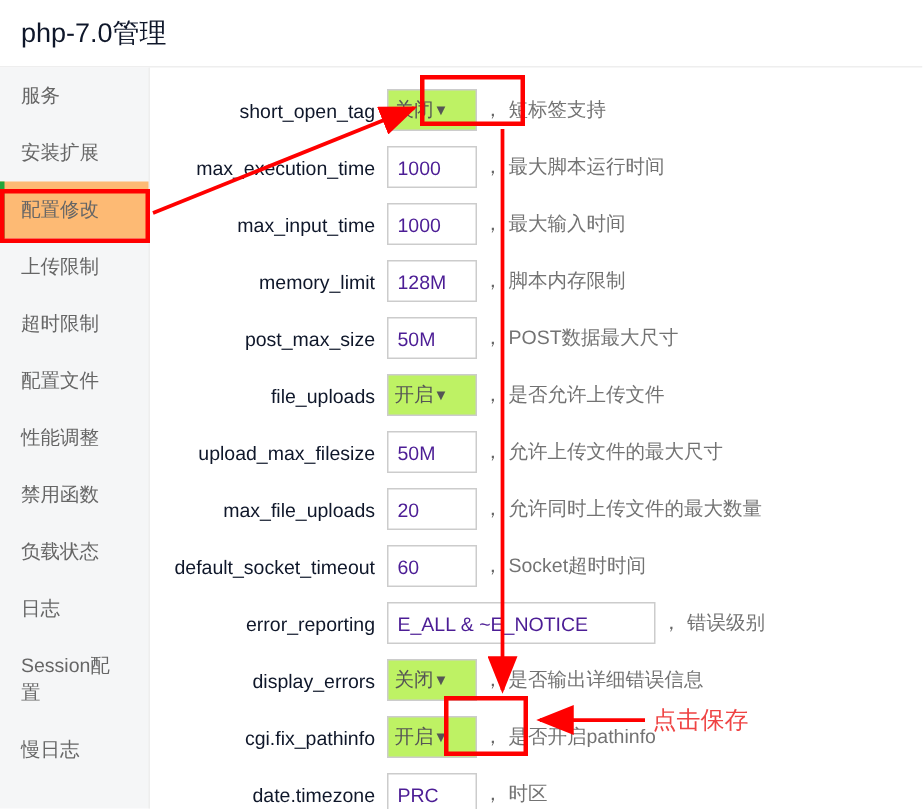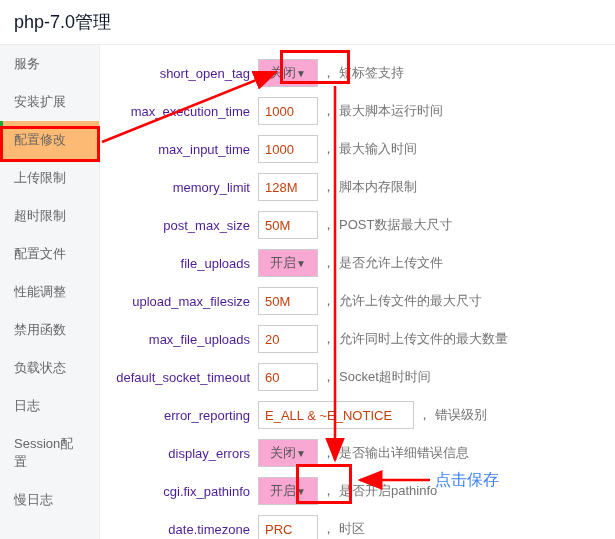--- a/index.html
+++ b/index.html
@@ -5,31 +5,31 @@
     *{margin:0;padding:0;box-sizing:border-box}
     body{font-family:"Microsoft YaHei",Arial,sans-serif;font-size:13px;color:#555;background:#fff;width:615px;height:539px;overflow:hidden;position:relative}
     .header{padding:10px 14px;border-bottom:1px solid #eee;font-size:18px;color:#0f172a}
     .layout{display:flex;height:calc(100% - 40px)}
     .sidebar{width:100px;background:#f5f6f7;border-right:1px solid #eee}
     .sidebar-item{padding:10px 14px;font-size:13px;color:#666;cursor:pointer;position:relative}
     .sidebar-item.active{background:#fdba74}
     .sidebar-item.active::before{content:"";position:absolute;left:0;top:0;bottom:0;width:3px;background:#20a53a}
     .main{flex:1;padding:14px 10px;overflow-y:auto}
     .row{display:flex;align-items:center;margin-bottom:10px}
-    .row-label{width:148px;text-align:right;padding-right:8px;color:#4c1d95;font-size:13px}
-    .input-text{height:28px;width:60px;border:1px solid #ccc;padding:0 6px;font-size:13px;color:#c2410c}
-    .input-text.w-wide{width:156px}
-    .select-box{height:28px;width:60px;border:1px solid #ccc;padding:0 4px;font-size:13px;color:#555;background:#f9a8d4;position:relative;display:inline-flex;align-items:center;justify-content:center;cursor:pointer}
+    .row-label{width:148px;text-align:right;padding-right:8px;color:#0f172a;font-size:13px}
+    .input-text{height:28px;width:60px;border:1px solid #ccc;padding:0 6px;font-size:13px;color:#4c1d95}
+    .input-text.w-wide{width:179px}
+    .select-box{height:28px;width:60px;border:1px solid #ccc;padding:0 4px;font-size:13px;color:#555;background:#bef264;position:relative;display:inline-flex;align-items:center;justify-content:flex-start;cursor:pointer}
     .dropdown-caret{font-size:10px;color:#555}
     .comma{margin:0 4px;color:#666}
     .desc{color:#737373;font-size:13px}
     
     .annot-box{position:absolute;border:3px solid #f00;pointer-events:none;z-index:5}
     .annot-arrow{position:absolute;z-index:4;pointer-events:none}
-    .annot-text{position:absolute;color:#3b82f6;font-size:16px;font-family:"KaiTi","STKaiti",serif;z-index:6}
+    .annot-text{position:absolute;color:#ef4444;font-size:16px;font-family:"KaiTi","STKaiti",serif;z-index:6}
   </style>
 </head>
 <body>
 
 <div class="header">
   <span>php-7.0管理</span>
 </div>
 
 <div class="layout">
   <div class="sidebar" id="sidebar">

